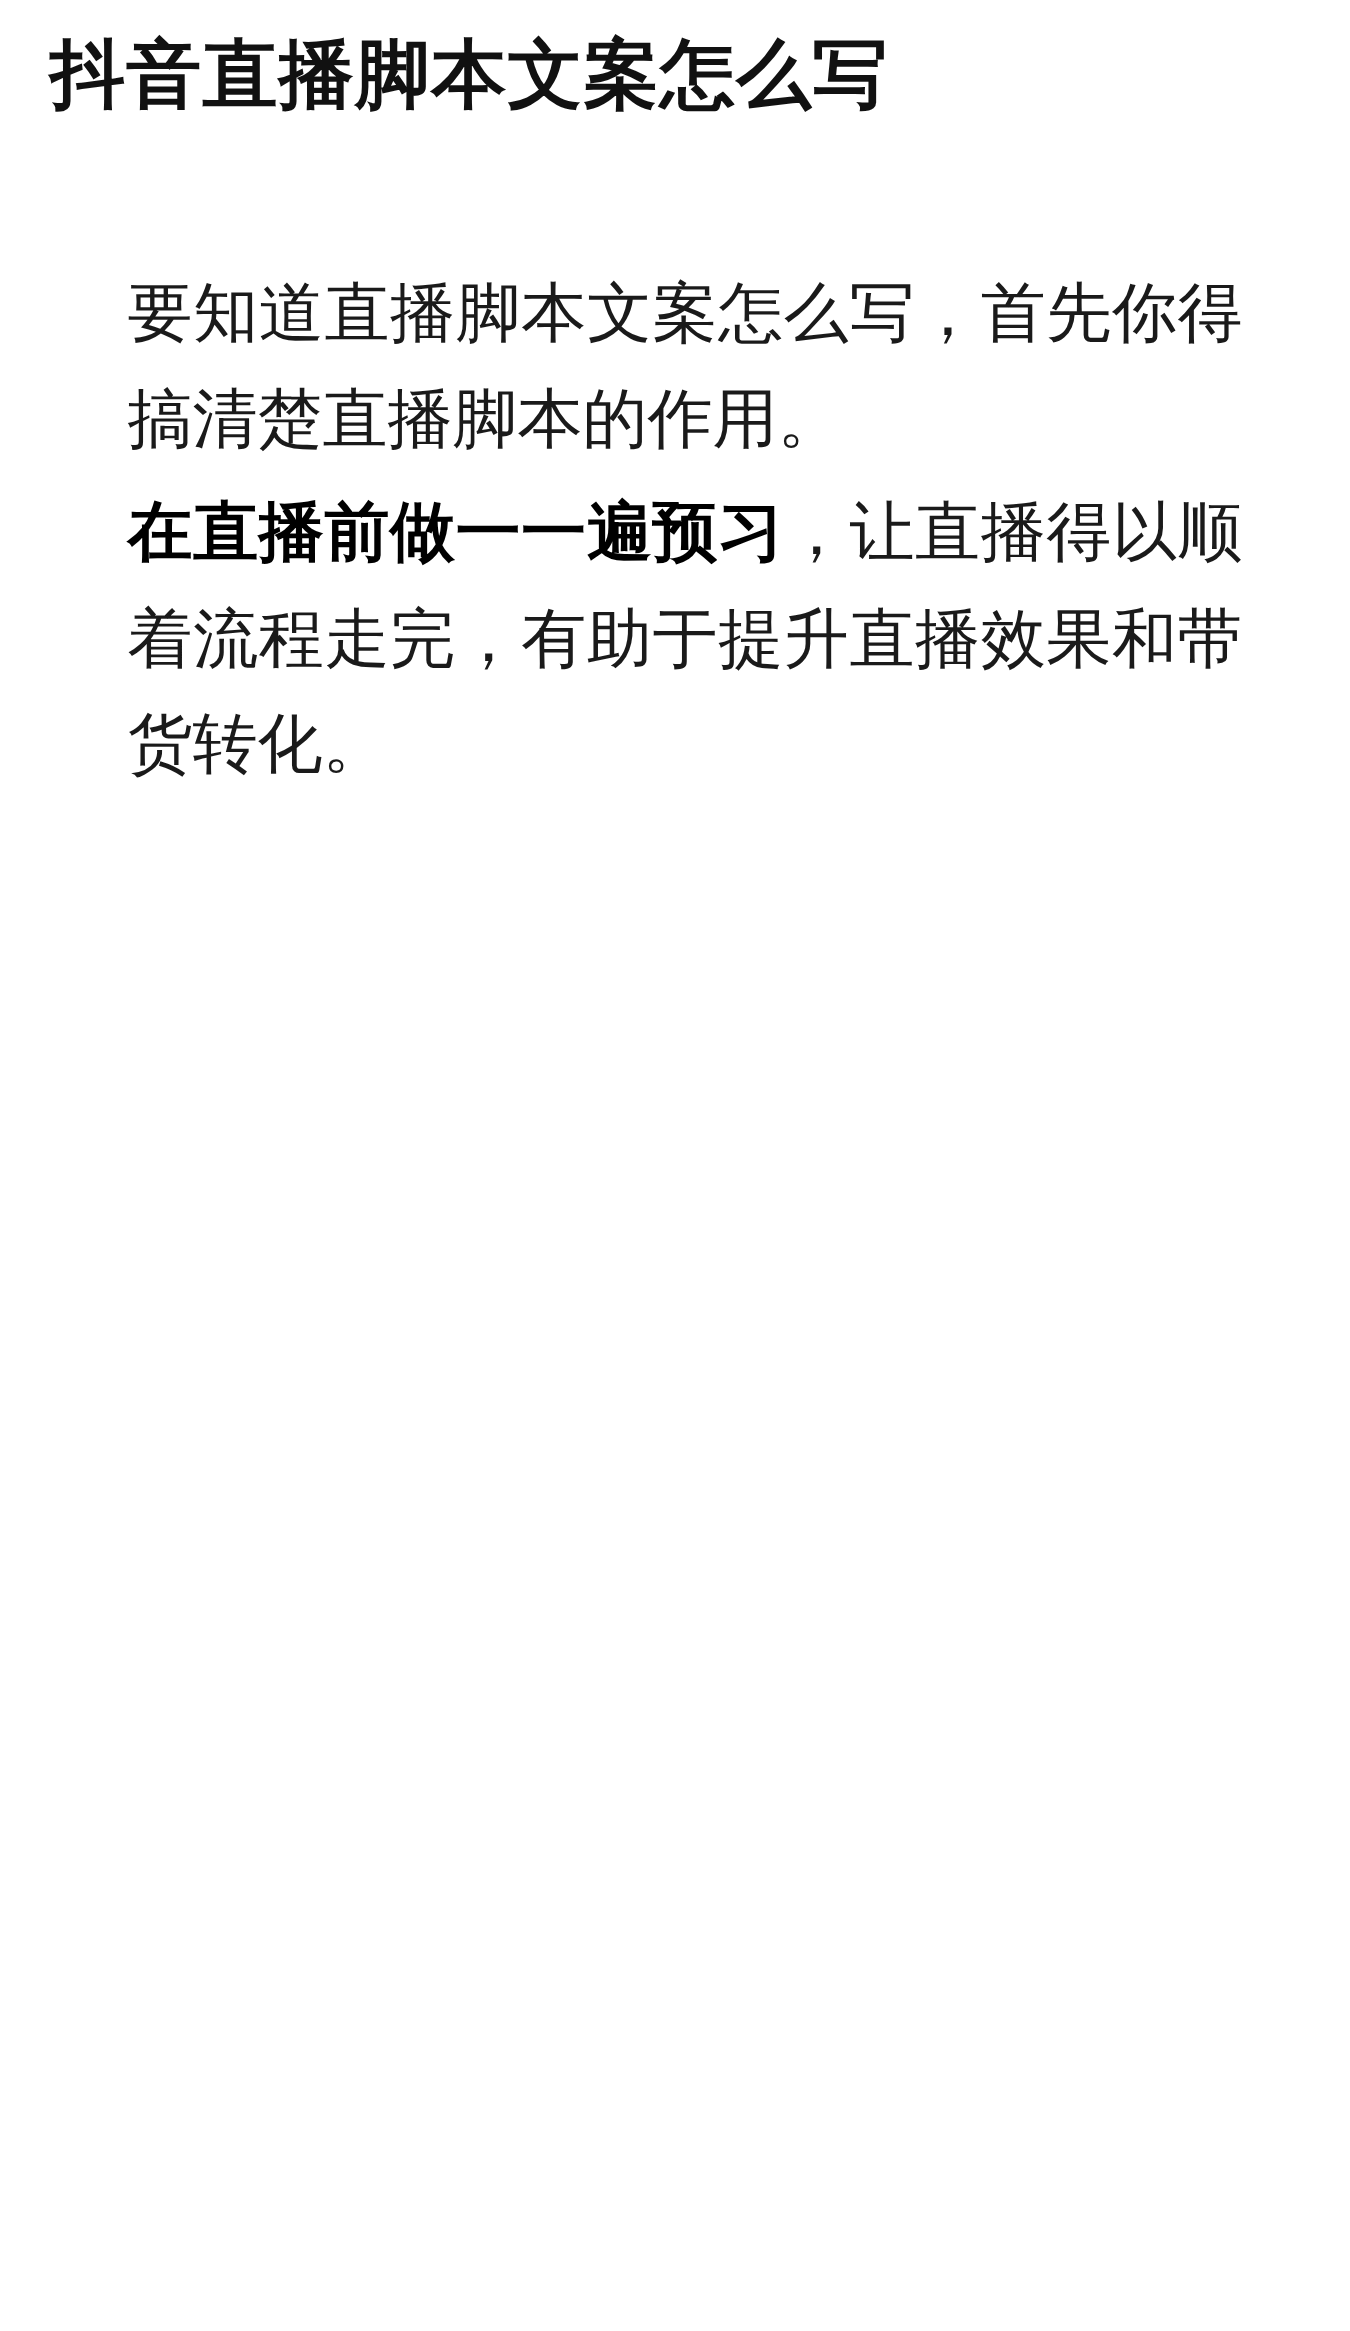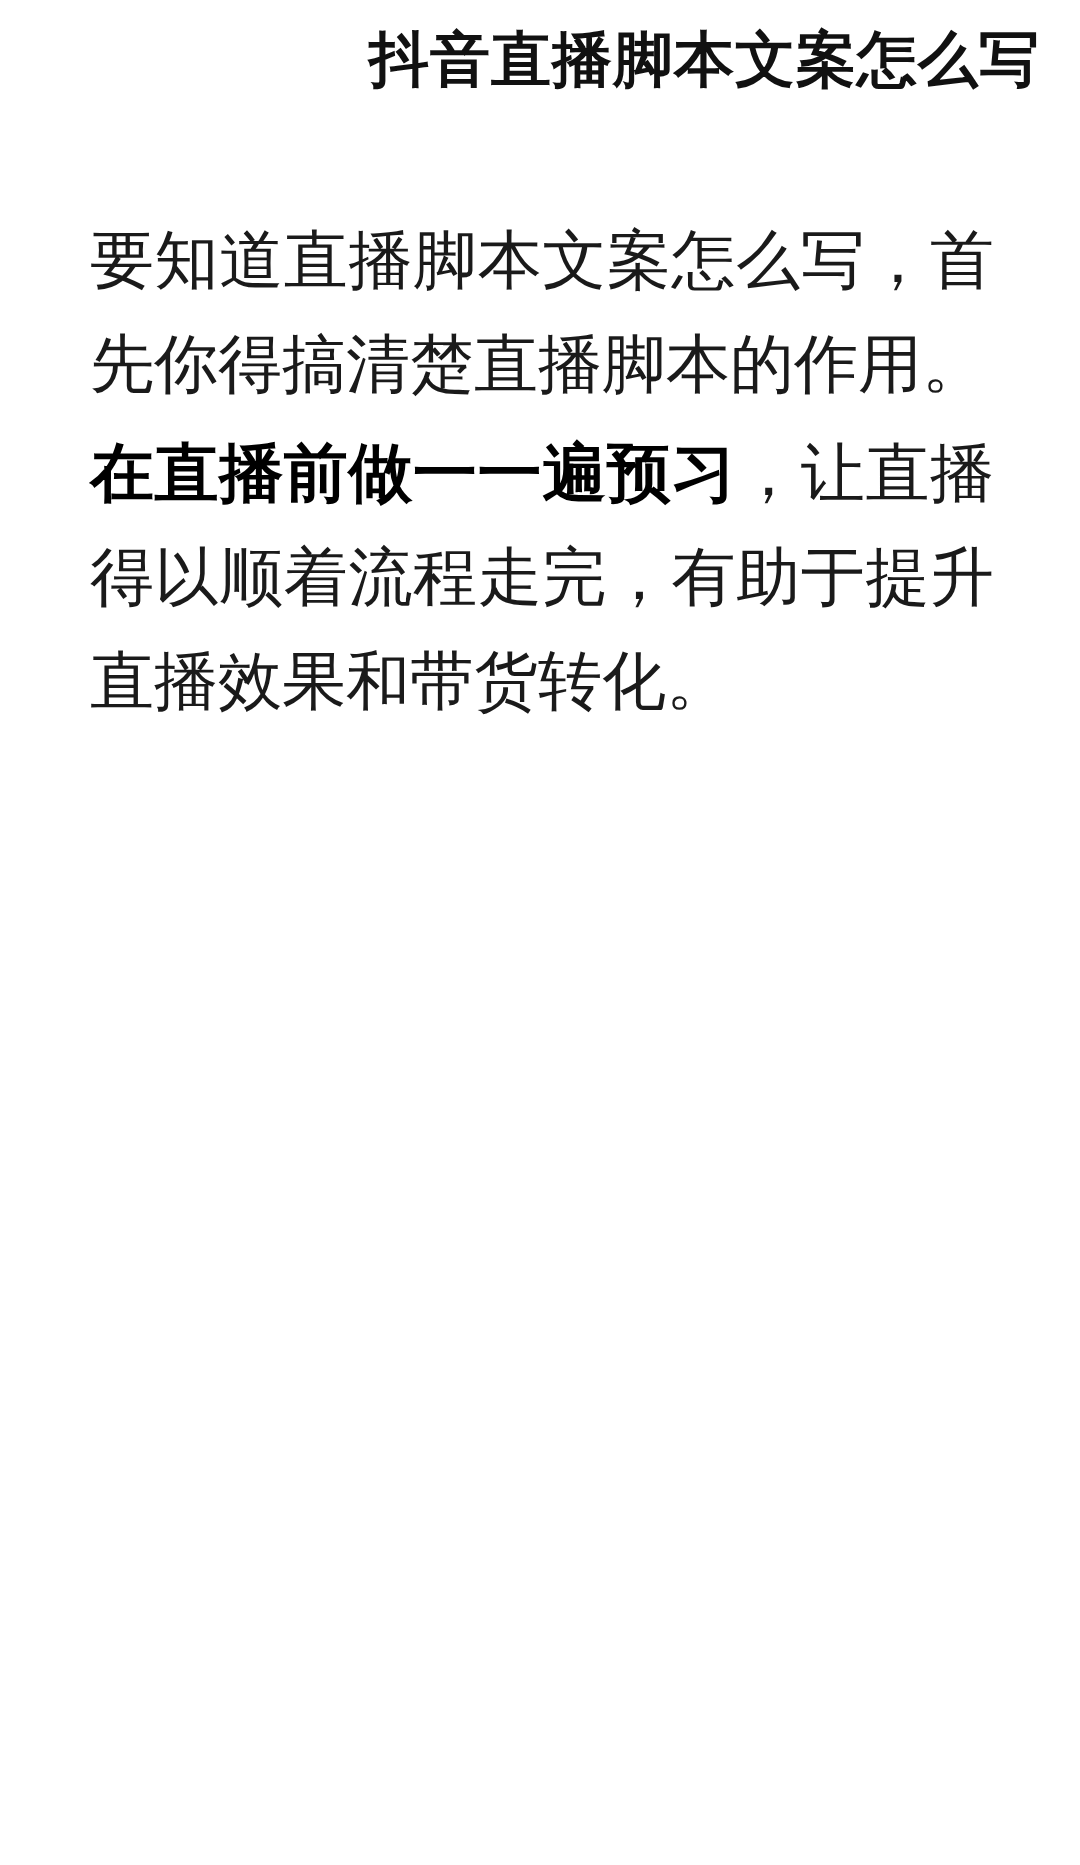--- a/index.html
+++ b/index.html
@@ -18,44 +18,45 @@
     width: 1080px;
     min-height: 1865px;
     box-sizing: border-box;
     padding: 0;
     background: #ffffff;
     display: block;
   }
   .article-title {
     font-size: 60px;
     font-weight: 700;
-    text-align: right;
+    text-align: left;
     letter-spacing: 1px;
     color: #111111;
     margin: 22px 0 0 0;
     padding: 0 40px;
     line-height: 1.25;
   }
   .article-body {
     margin-top: 112px;
     padding: 0 86px 0 86px;
   }
   .para {
-    font-size: 64px;
+    font-size: 52px;
     line-height: 1.62;
     color: #1a1a1a;
-    margin: 0 0 6px 4px;
+    margin: 0 0 6px 16px;
     text-align: justify;
     text-justify: inter-ideograph;
     letter-spacing: 0px;
     font-weight: 400;
   }
   .para .bold {
     font-weight: 700;
     color: #000000;
+    font-family: Liberation Serif, serif;
   }
 </style>
 </head>
 <body>
 
 <div class="page">
 
   <h1 class="article-title">抖音直播脚本文案怎么写</h1>
 
   <div class="article-body">

